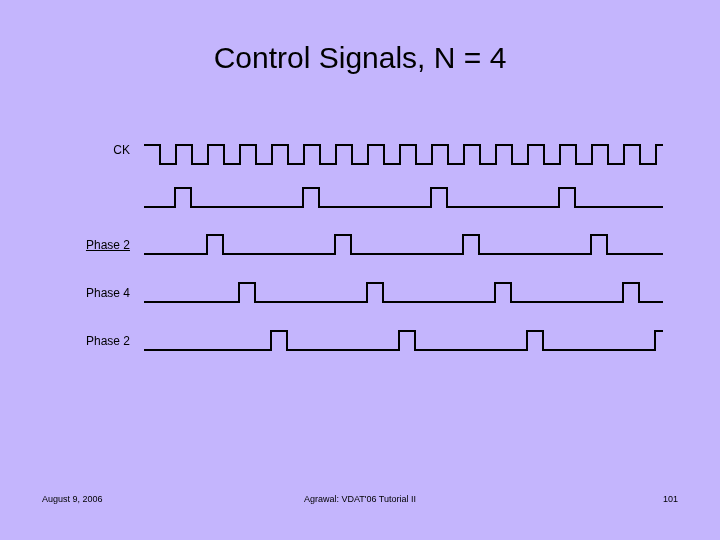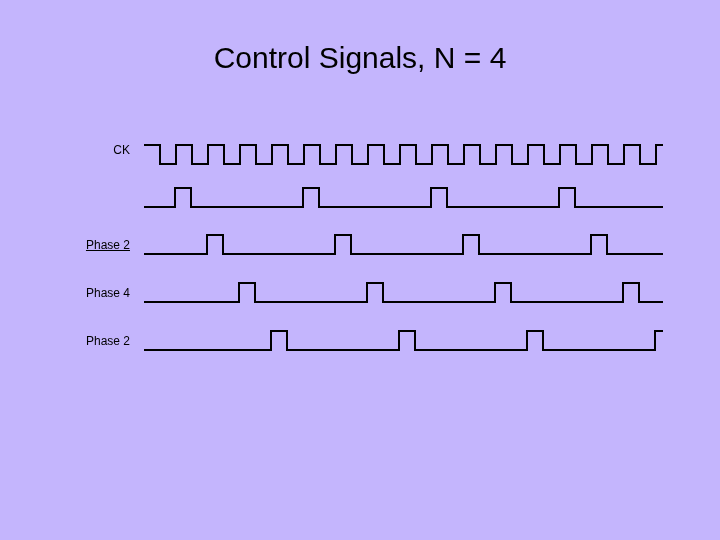--- a/index.html
+++ b/index.html
@@ -112,14 +112,19 @@
         <polyline points="144,254 207,254 207,235 223,235 223,254 335,254 335,235 351,235 351,254 463,254 463,235 479,235 479,254 591,254 591,235 607,235 607,254 663,254" fill="none" stroke="#000000" stroke-width="1.3" stroke-linejoin="miter" stroke-linecap="butt" shape-rendering="crispEdges"></polyline>
       </g>
     <g id="wf-phase2">
         <polyline points="144,302 239,302 239,283 255,283 255,302 367,302 367,283 383,283 383,302 495,302 495,283 511,283 511,302 623,302 623,283 639,283 639,302 663,302" fill="none" stroke="#000000" stroke-width="1.3" stroke-linejoin="miter" stroke-linecap="butt" shape-rendering="crispEdges"></polyline>
       </g>
     <g id="wf-phase3">
         <polyline points="144,350 271,350 271,331 287,331 287,350 399,350 399,331 415,331 415,350 527,350 527,331 543,331 543,350 655,350 655,331 663,331" fill="none" stroke="#000000" stroke-width="1.3" stroke-linejoin="miter" stroke-linecap="butt" shape-rendering="crispEdges"></polyline>
       </g>
   </svg>
 
+  <div id="footer">
+    <div id="footer-date">August 9, 2006</div>
+    <div id="footer-center">Agrawal: VDAT'06 Tutorial II</div>
+    <div id="footer-page">101</div>
+  </div>
 
 </div>
 
 </body></html>

